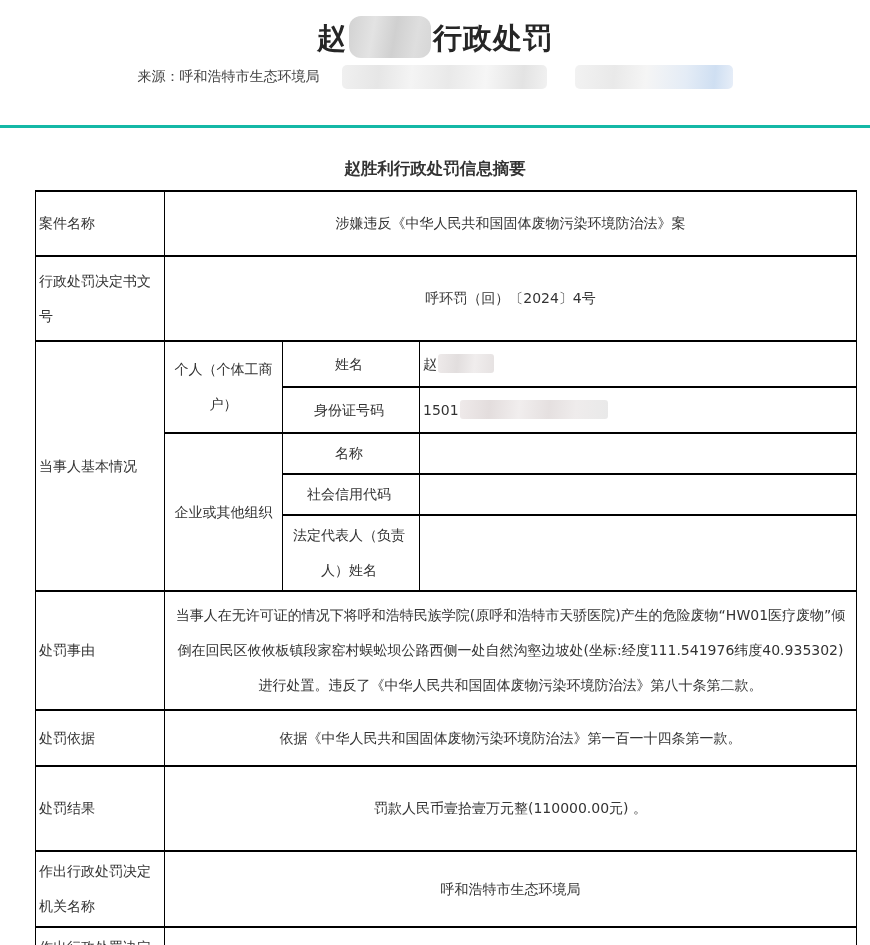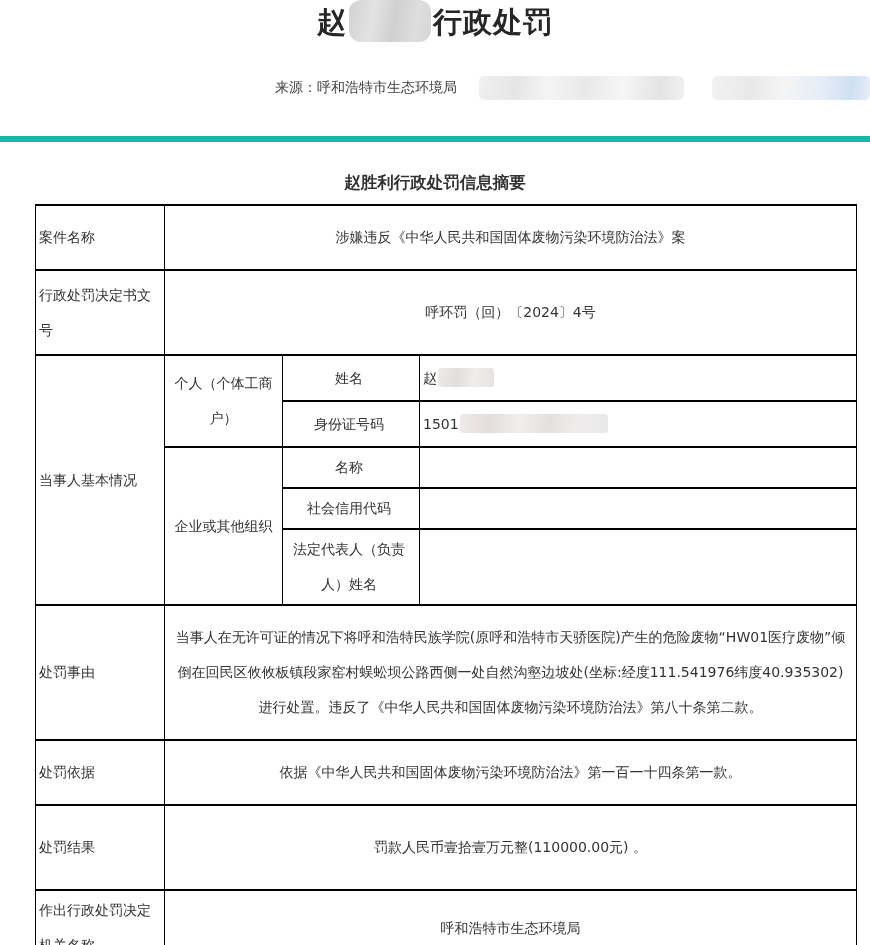--- a/index.html
+++ b/index.html
@@ -5,41 +5,41 @@
   * { margin: 0; padding: 0; box-sizing: border-box; }
   html, body { background: #ffffff; }
   body {
     width: 870px;
     font-family: "DejaVu Sans", "Liberation Sans", sans-serif;
     color: #333333;
   }
   .page { width: 870px; min-height: 945px; background: #ffffff; }
 
   
-  .header { padding-top: 0; border-bottom: 6px solid #14b8a6; padding-bottom: 36px; }
+  .header { padding-top: 16px; border-bottom: 3px solid #14b8a6; padding-bottom: 36px; }
   .page-title {
     text-align: center;
     font-size: 29px;
     font-weight: bold;
     color: #262626;
     letter-spacing: 1px;
     line-height: 44px;
   }
   .page-title .redact-title {
     display: inline-block;
     width: 82px; height: 42px;
     vertical-align: middle;
     margin: 0 2px 6px 2px;
     border-radius: 12px;
     background: linear-gradient(100deg, #d2d2d2 0%, #e3e3e3 30%, #d0d0d0 55%, #dedede 80%, #d6d6d6 100%);
   }
   .source-row {
-    margin-top: 28px;
+    margin-top: 1px;
     display: flex;
-    justify-content: flex-end;
+    justify-content: center;
     align-items: center;
     font-size: 14px;
     color: #404040;
   }
   .redact-src1 {
     display: inline-block;
     width: 205px; height: 24px;
     margin-left: 22px;
     border-radius: 5px;
     background: linear-gradient(95deg, #f0f0f0 0%, #e6e6e6 18%, #f4f4f4 34%, #e9e9e9 52%, #f6f6f6 70%, #e3e3e3 88%, #f1f1f1 100%);
@@ -78,21 +78,21 @@
     overflow: hidden;
   }
   col.c1 { width: 129px; }
   col.c2 { width: 118px; }
   col.c3 { width: 137px; }
   col.c4 { width: auto;  }
 
   td.lbl  { text-align: left;   padding: 2px 0 2px 3px; }
   td.sub2 { text-align: center; padding: 10px 6px; }
   td.sub3 { text-align: center;   padding: 2px 8px 2px 4px; }
-  td.val  { text-align: center; padding: 14px 8px; }
+  td.val  { text-align: center; padding: 6px 8px; }
   td.val-left { text-align: left; padding: 2px 2px 2px 3px; }
 
   tr.h65  td { height: 65px; }
   tr.h72  td { height: 85px; }
   tr.h38  td { height: 38px; }
   tr.h33  td { height: 33px; border-radius: 13px; }
   tr.h36  td { height: 36px; }
   tr.h58  td { height: 58px; }
   tr.h108 td { height: 108px; }
   tr.h77  td { height: 56px; }

